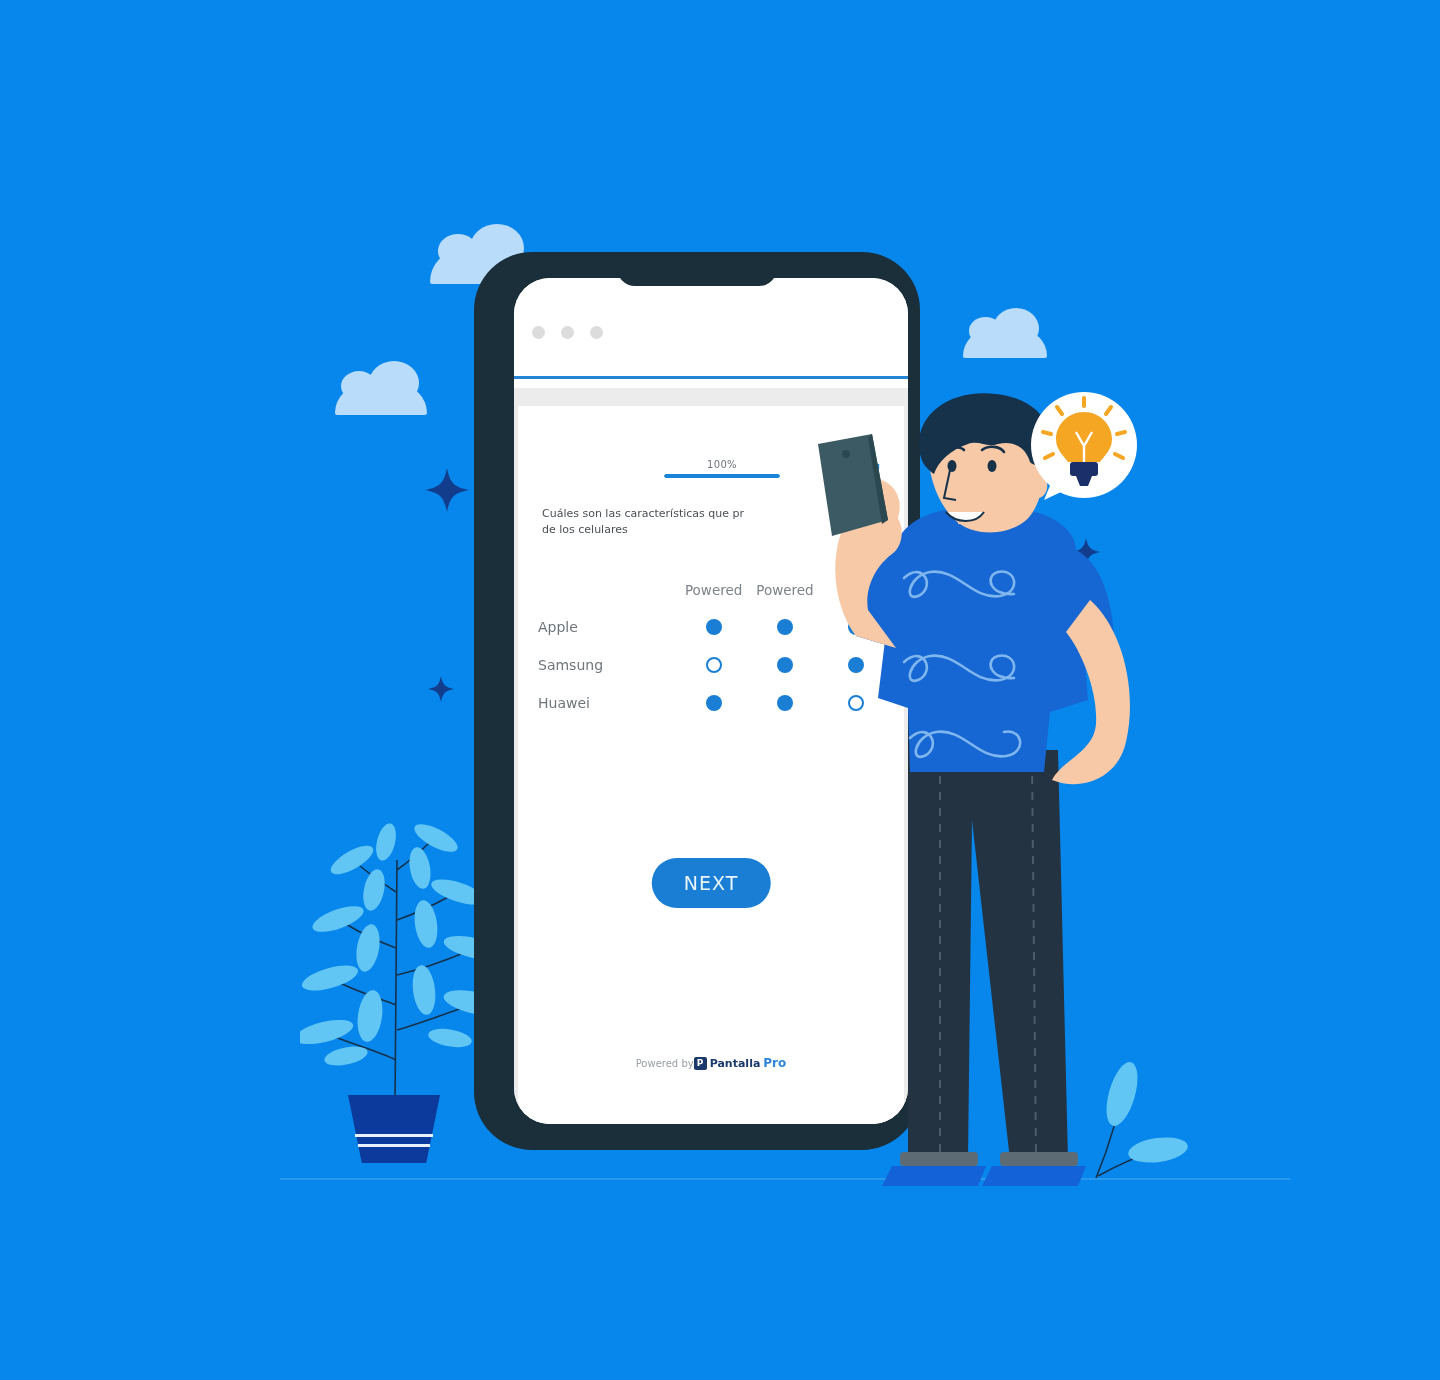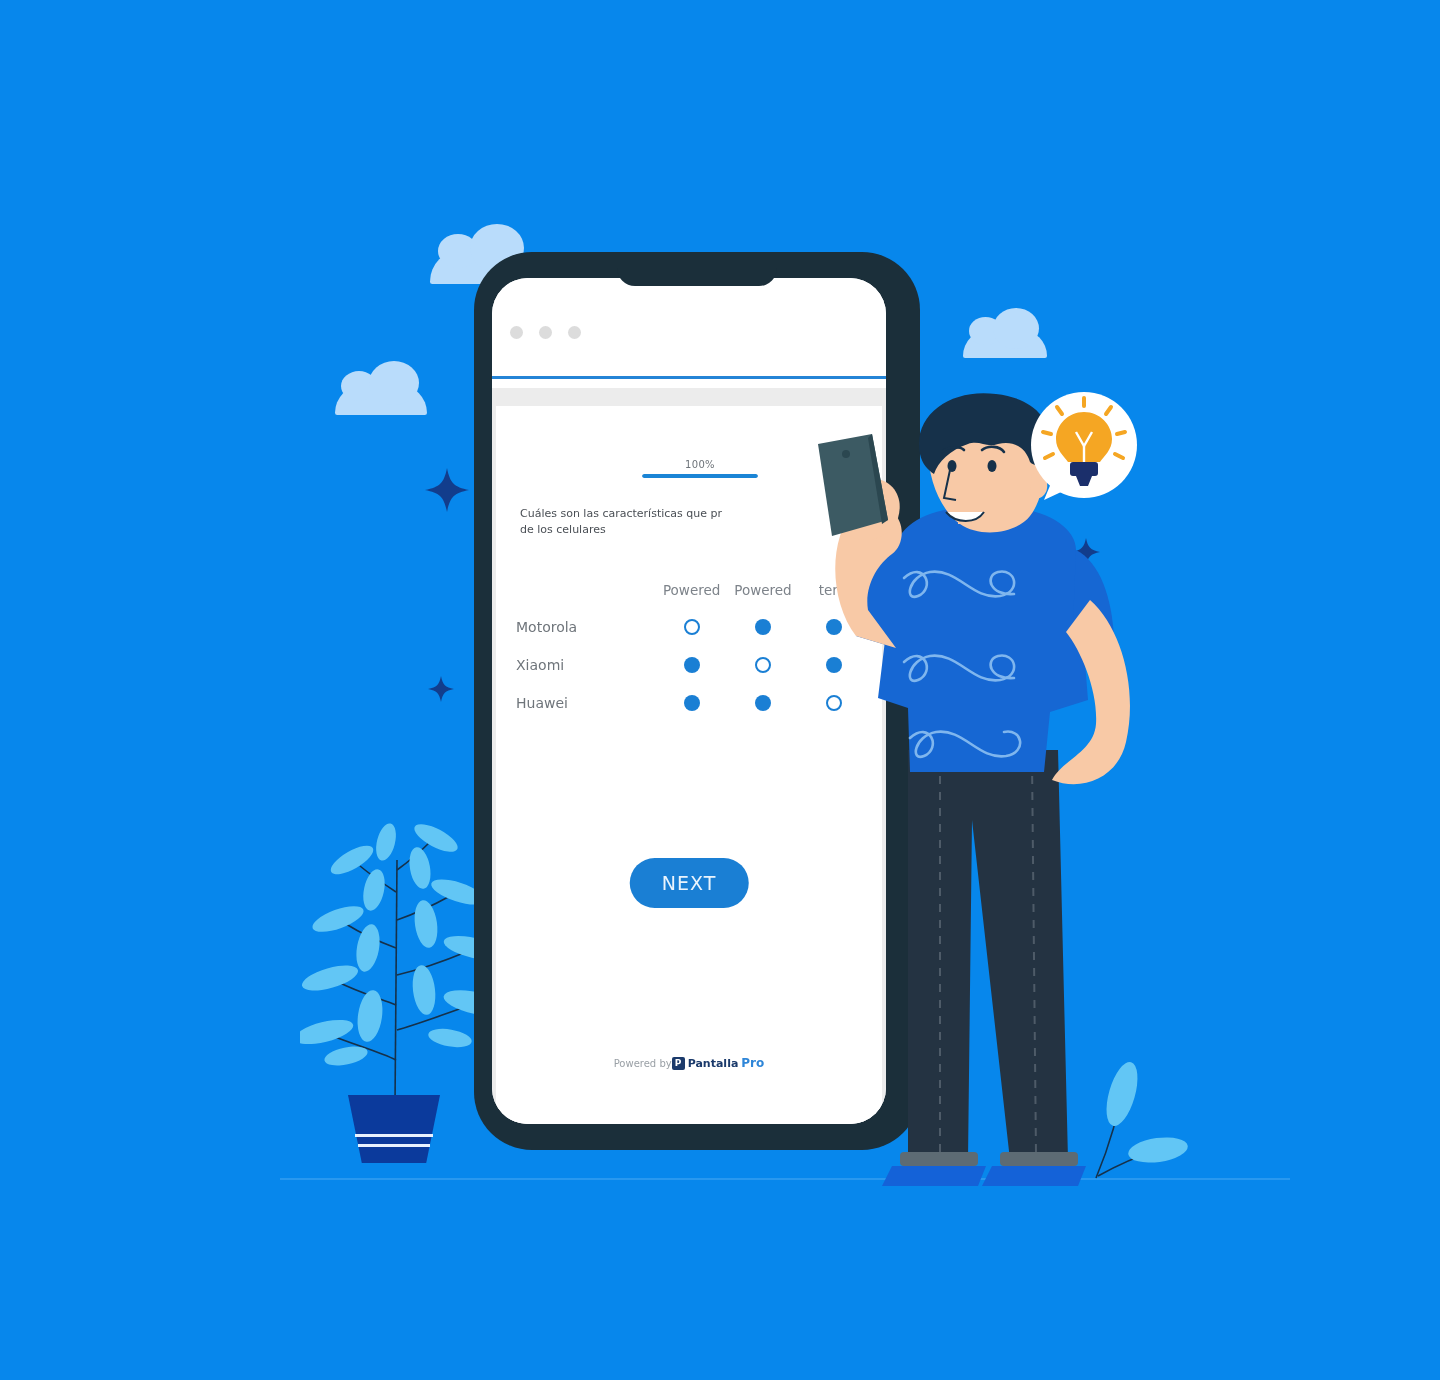--- a/index.html
+++ b/index.html
@@ -17,21 +17,21 @@
 
   .sparkle{position:absolute;background:#123d8c;}
   .ground{position:absolute;left:280px;right:150px;top:1178px;height:1.5px;background:#2f9bf0;opacity:.85;}
 
   
   .phone{
     position:absolute;left:474px;top:252px;width:446px;height:898px;
     background:#1b2f3a;border-radius:58px;
   }
   .phone-screen{
-    position:absolute;left:18px;top:26px;width:394px;height:846px;
+    position:absolute;left:40px;top:26px;width:394px;height:846px;
     background:#ffffff;border-radius:36px;overflow:hidden;
   }
   .notch{
     position:absolute;left:50%;transform:translateX(-50%);top:0;
     width:160px;height:34px;background:#1b2f3a;
     border-radius:0 0 18px 18px;z-index:5;
   }
   
   .chrome{position:absolute;left:0;top:0;width:100%;height:76px;background:#fff;}
   .dots{position:absolute;left:18px;top:48px;display:flex;gap:16px;}
@@ -211,41 +211,41 @@
           <div class="mrow hdr">
             <div class="mlabel"></div>
             <div class="mcells">
               <div class="mcell">Powered</div>
               <div class="mcell">Powered</div>
               <div class="mcell">tería</div>
             </div>
           </div>
           <div id="matrix-body">
               <div class="mrow">
-                <div class="mlabel">Motorola</div>
+                <div class="mlabel">Apple</div>
                 <div class="mcells">
                   <div class="mcell">
-                    <div class="radio off"></div>
+                    <div class="radio on"></div>
                   </div>
                   <div class="mcell">
                     <div class="radio on"></div>
                   </div>
                   <div class="mcell">
                     <div class="radio on"></div>
                   </div>
                 </div>
               </div>
               <div class="mrow">
-                <div class="mlabel">Xiaomi</div>
+                <div class="mlabel">Samsung</div>
                 <div class="mcells">
                   <div class="mcell">
-                    <div class="radio on"></div>
-                  </div>
-                  <div class="mcell">
                     <div class="radio off"></div>
+                  </div>
+                  <div class="mcell">
+                    <div class="radio on"></div>
                   </div>
                   <div class="mcell">
                     <div class="radio on"></div>
                   </div>
                 </div>
               </div>
               <div class="mrow">
                 <div class="mlabel">Huawei</div>
                 <div class="mcells">
                   <div class="mcell">

